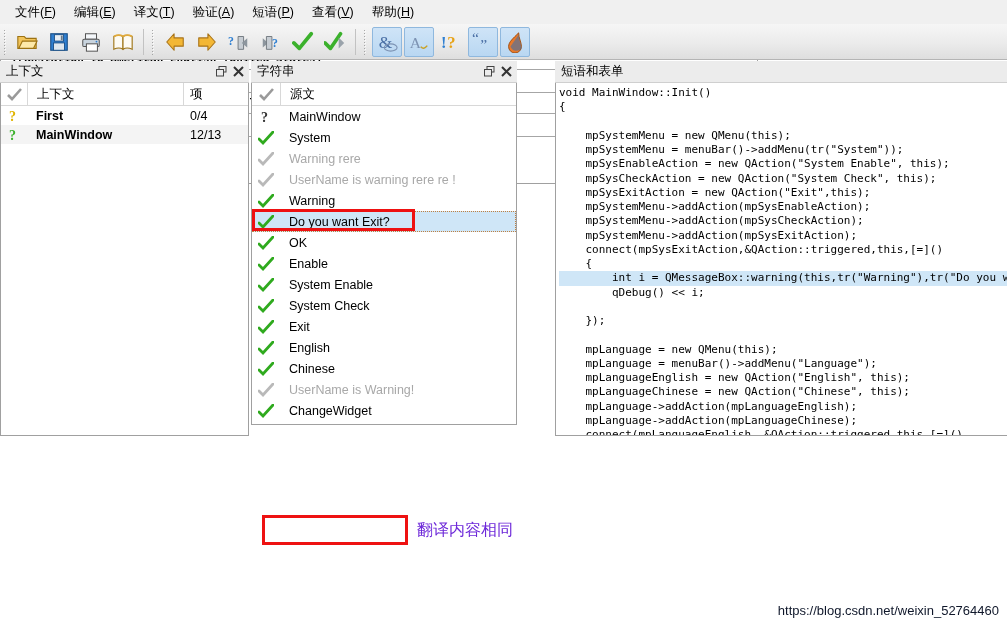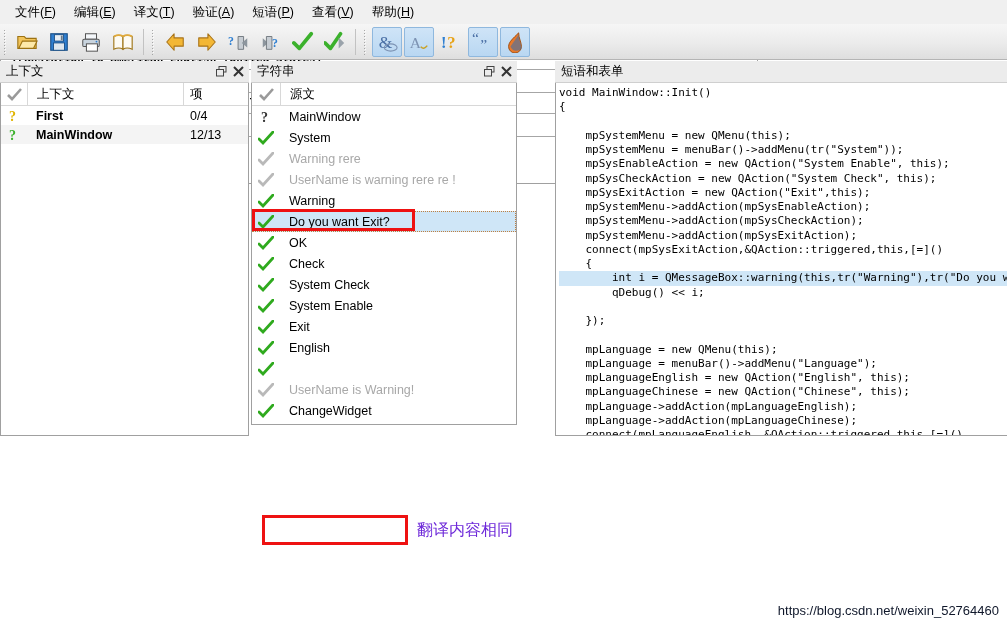--- a/index.html
+++ b/index.html
@@ -390,60 +390,61 @@
               </svg>
             </span>
             <span class="sr-txt">OK</span>
           </div>
           <div class="str-row">
             <span class="sr-ico">
               <svg width="16" height="14" viewBox="0 0 16 14">
                 <path d="M1 8 L5 12 L15 1" stroke="#2faa1e" stroke-width="2.8" fill="none" stroke-linecap="round"></path>
               </svg>
             </span>
-            <span class="sr-txt">Check</span>
+            <span class="sr-txt">Enable</span>
+          </div>
+          <div class="str-row">
+            <span class="sr-ico">
+              <svg width="16" height="14" viewBox="0 0 16 14">
+                <path d="M1 8 L5 12 L15 1" stroke="#2faa1e" stroke-width="2.8" fill="none" stroke-linecap="round"></path>
+              </svg>
+            </span>
+            <span class="sr-txt">System Enable</span>
           </div>
           <div class="str-row">
             <span class="sr-ico">
               <svg width="16" height="14" viewBox="0 0 16 14">
                 <path d="M1 8 L5 12 L15 1" stroke="#2faa1e" stroke-width="2.8" fill="none" stroke-linecap="round"></path>
               </svg>
             </span>
             <span class="sr-txt">System Check</span>
           </div>
           <div class="str-row">
             <span class="sr-ico">
               <svg width="16" height="14" viewBox="0 0 16 14">
                 <path d="M1 8 L5 12 L15 1" stroke="#2faa1e" stroke-width="2.8" fill="none" stroke-linecap="round"></path>
               </svg>
             </span>
-            <span class="sr-txt">System Enable</span>
-          </div>
-          <div class="str-row">
-            <span class="sr-ico">
-              <svg width="16" height="14" viewBox="0 0 16 14">
-                <path d="M1 8 L5 12 L15 1" stroke="#2faa1e" stroke-width="2.8" fill="none" stroke-linecap="round"></path>
-              </svg>
-            </span>
             <span class="sr-txt">Exit</span>
           </div>
           <div class="str-row">
             <span class="sr-ico">
               <svg width="16" height="14" viewBox="0 0 16 14">
                 <path d="M1 8 L5 12 L15 1" stroke="#2faa1e" stroke-width="2.8" fill="none" stroke-linecap="round"></path>
               </svg>
             </span>
             <span class="sr-txt">English</span>
           </div>
           <div class="str-row">
             <span class="sr-ico">
               <svg width="16" height="14" viewBox="0 0 16 14">
                 <path d="M1 8 L5 12 L15 1" stroke="#2faa1e" stroke-width="2.8" fill="none" stroke-linecap="round"></path>
               </svg>
             </span>
+            <span class="sr-txt">Chinese</span>
           </div>
           <div class="str-row dim">
             <span class="sr-ico">
               <svg width="16" height="14" viewBox="0 0 16 14">
                 <path d="M1 8 L5 12 L15 1" stroke="#b9b9b9" stroke-width="2.8" fill="none" stroke-linecap="round"></path>
               </svg>
             </span>
             <span class="sr-txt">UserName is Warning!</span>
           </div>
           <div class="str-row">

